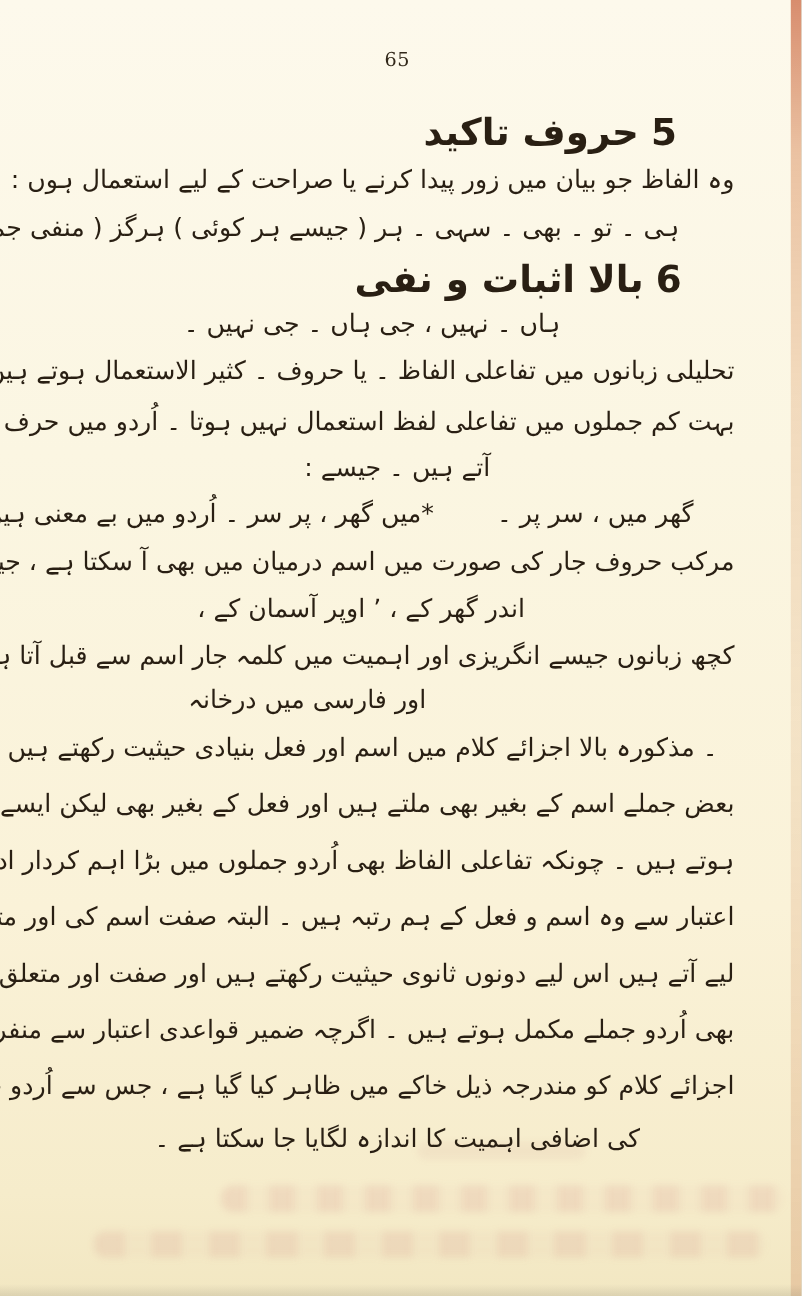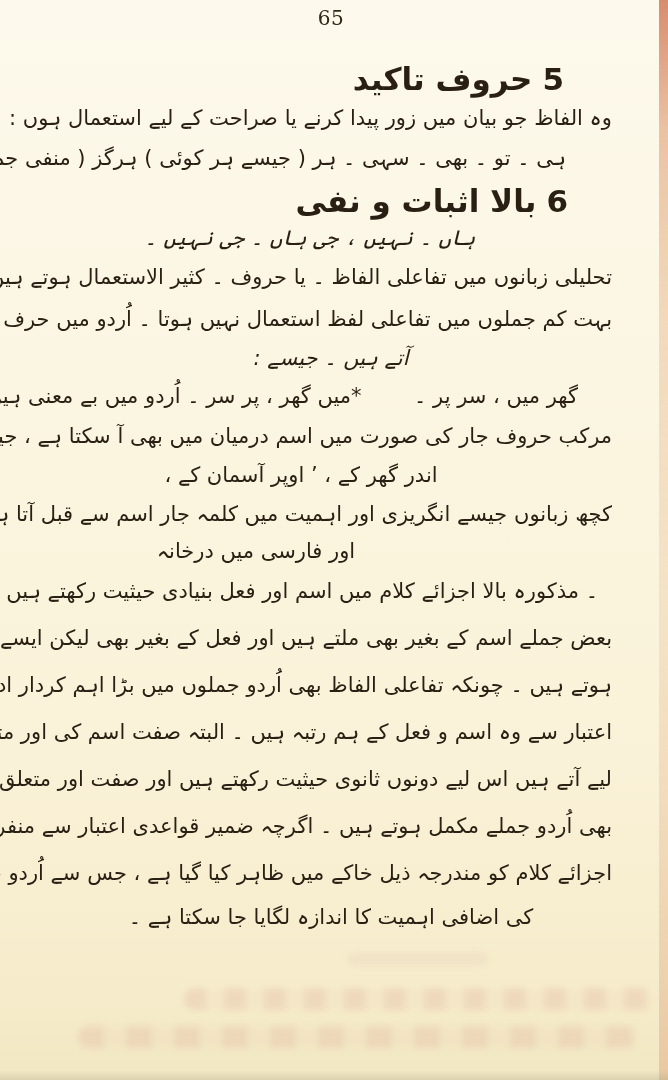--- a/index.html
+++ b/index.html
@@ -37,43 +37,43 @@
   .bleed.b3{top:952px;right:180px;width:140px;height:14px;
     background:rgba(190,120,110,.08);}
 
   .content{
     position:absolute;top:0;left:0;right:0;
     padding:0 56px 0 50px;
     direction:rtl;
   }
   .pagenum{
     direction:ltr;text-align:center;
-    padding-top:4px;height:28px;line-height:28px;
+    padding-top:36px;height:28px;line-height:28px;
     font-family:"DejaVu Serif",serif;
-    font-size:20px;letter-spacing:.5px;color:#32281a;
+    font-size:16px;letter-spacing:.5px;color:#32281a;
   }
   .line{
     white-space:nowrap;
     font-size:21px;
     text-align:center;
     overflow:visible;
   }
   .heading{
     font-weight:bold;font-size:31px;
     height:42px;line-height:46px;
     white-space:nowrap;
   }
   .heading .hnum{margin-left:10px;}
   .h-takeed{margin-top:24px;padding-right:48px;}
   .h-isbat{padding-right:44px;}
 
   .h40{height:40px;line-height:40px;}
   .h42{height:42px;line-height:42px;}
   .h38{height:38px;line-height:38px;}
-  .h36{height:36px;line-height:36px;font-style:italic;}
+  .h36{height:36px;line-height:36px;}
   .h34{height:34px;line-height:34px;}
   .h47{height:47px;line-height:47px;}
 
   .ind-ex5{padding-right:46px;}
   .ind-ex6{padding-right:42px;}
   .ind-l4{padding-right:34px;}
   .ind-l6{padding-right:60px;}
   .ind-l7{padding-right:40px;}
   .ind-l9{padding-right:150px;}
   .ind-l10{padding-right:14px;}

